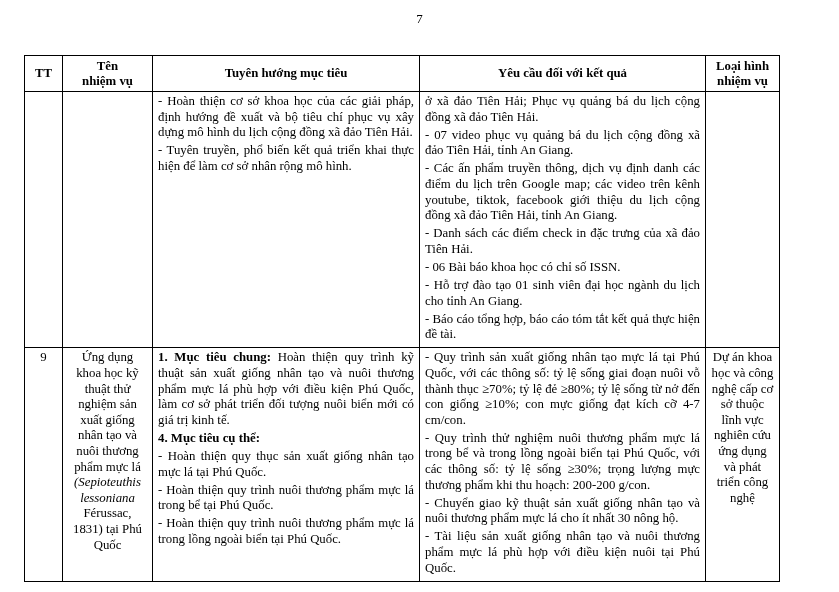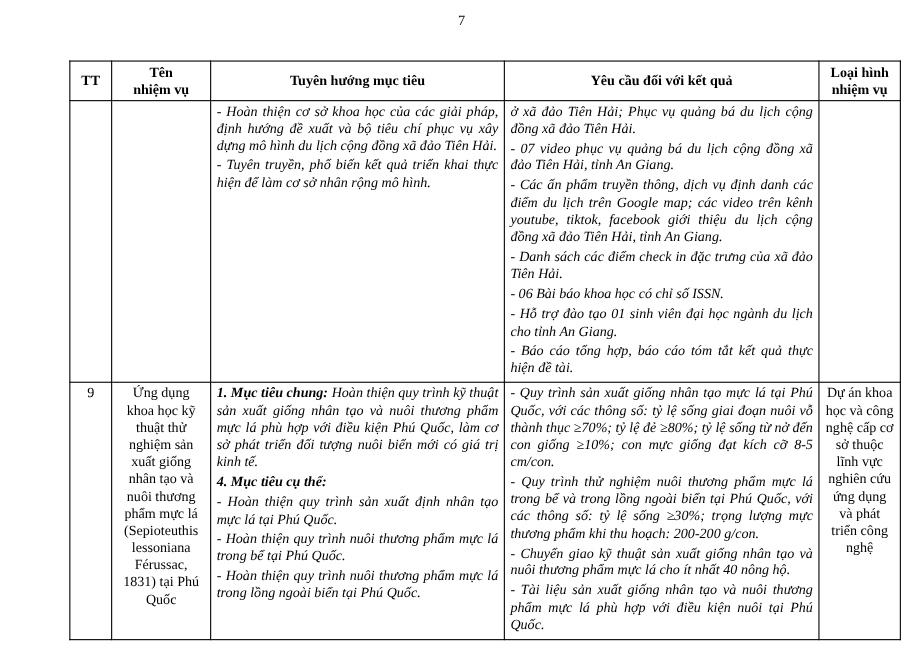--- a/index.html
+++ b/index.html
@@ -13,21 +13,21 @@
   }
   .page-number{
     padding-top:11px;
     text-align:center;
     font-size:13px;
     line-height:15px;
   }
   table.tasks{
     border-collapse:collapse;
     table-layout:fixed;
-    margin:29px 0 0 63px;
+    margin:29px 0 0 24px;
     width:755px;
   }
   table.tasks th, table.tasks td{
     border:1px solid #000;
     font-size:12.8px;
     line-height:15.6px;
     vertical-align:top;
     padding:2px 5px;
     overflow:hidden;
   }
@@ -42,21 +42,21 @@
   }
   .col-tt{width:38px}
   .col-name{width:90px}
   .col-obj{width:267px}
   .col-res{width:286px}
   .col-type{width:74px}
   tr.row-cont{height:241px}
   tr.row-nine{height:223px}
   td.cell-center{text-align:center;padding:2px 3px;}
   td.cell-justify{text-align:justify;}
-  td p{margin:0 0 2.5px 0;font-style:italic;}
+  td p{margin:0 0 2.5px 0;}
 </style>
 </head>
 <body>
 
 <div class="page">
   <div class="page-number">7</div>
 
   <table class="tasks">
     <colgroup>
       <col class="col-tt">
@@ -90,31 +90,31 @@
             <p><span>- Các ấn phẩm truyền thông, dịch vụ định danh các điểm du lịch trên Google map; các video trên kênh youtube, tiktok, facebook giới thiệu du lịch cộng đồng xã đảo Tiên Hải, tỉnh An Giang.</span></p>
             <p><span>- Danh sách các điểm check in đặc trưng của xã đảo Tiên Hải.</span></p>
             <p><span>- 06 Bài báo khoa học có chỉ số ISSN.</span></p>
             <p><span>- Hỗ trợ đào tạo 01 sinh viên đại học ngành du lịch cho tỉnh An Giang.</span></p>
             <p><span>- Báo cáo tổng hợp, báo cáo tóm tắt kết quả thực hiện đề tài.</span></p>
           </td>
         <td class="cell-center"></td>
       </tr>
       <tr class="row-nine">
         <td class="cell-center">9</td>
-        <td class="cell-center"><span>Ứng dụng khoa học kỹ thuật thử nghiệm sản xuất giống nhân tạo và nuôi thương phẩm mực lá </span><span style="">(Sepioteuthis lessoniana</span><span> Férussac, 1831) tại Phú Quốc</span></td>
+        <td class="cell-center"><span>Ứng dụng khoa học kỹ thuật thử nghiệm sản xuất giống nhân tạo và nuôi thương phẩm mực lá </span><span style="font-style: italic;">(Sepioteuthis lessoniana</span><span> Férussac, 1831) tại Phú Quốc</span></td>
         <td class="cell-justify">
             <p><span style="font-weight: bold;">1. Mục tiêu chung:</span><span> Hoàn thiện quy trình kỹ thuật sản xuất giống nhân tạo và nuôi thương phẩm mực lá phù hợp với điều kiện Phú Quốc, làm cơ sở phát triển đối tượng nuôi biển mới có giá trị kinh tế.</span></p>
             <p><span style="font-weight: bold;">4. Mục tiêu cụ thể:</span></p>
-            <p><span>- Hoàn thiện quy trình sản xuất định nhân tạo mực lá tại Phú Quốc.</span></p>
+            <p><span>- Hoàn thiện quy thục sản xuất giống nhân tạo mực lá tại Phú Quốc.</span></p>
             <p><span>- Hoàn thiện quy trình nuôi thương phẩm mực lá trong bể tại Phú Quốc.</span></p>
             <p><span>- Hoàn thiện quy trình nuôi thương phẩm mực lá trong lồng ngoài biển tại Phú Quốc.</span></p>
           </td>
         <td class="cell-justify">
-            <p><span>- Quy trình sản xuất giống nhân tạo mực lá tại Phú Quốc, với các thông số: tỷ lệ sống giai đoạn nuôi vỗ thành thục ≥70%; tỷ lệ đẻ ≥80%; tỷ lệ sống từ nở đến con giống ≥10%; con mực giống đạt kích cỡ 8-5 cm/con.</span></p>
+            <p><span>- Quy trình sản xuất giống nhân tạo mực lá tại Phú Quốc, với các thông số: tỷ lệ sống giai đoạn nuôi vỗ thành thục ≥70%; tỷ lệ đẻ ≥80%; tỷ lệ sống từ nở đến con giống ≥10%; con mực giống đạt kích cỡ 4-7 cm/con.</span></p>
             <p><span>- Quy trình thử nghiệm nuôi thương phẩm mực lá trong bể và trong lồng ngoài biển tại Phú Quốc, với các thông số: tỷ lệ sống ≥30%; trọng lượng mực thương phẩm khi thu hoạch: 200-200 g/con.</span></p>
-            <p><span>- Chuyển giao kỹ thuật sản xuất giống nhân tạo và nuôi thương phẩm mực lá cho ít nhất 40 nông hộ.</span></p>
+            <p><span>- Chuyển giao kỹ thuật sản xuất giống nhân tạo và nuôi thương phẩm mực lá cho ít nhất 30 nông hộ.</span></p>
             <p><span>- Tài liệu sản xuất giống nhân tạo và nuôi thương phẩm mực lá phù hợp với điều kiện nuôi tại Phú Quốc.</span></p>
           </td>
         <td class="cell-center">Dự án khoa học và công nghệ cấp cơ sở thuộc lĩnh vực nghiên cứu ứng dụng và phát triển công nghệ</td>
       </tr>
     </tbody>
   </table>
 </div>
 
 </body></html>

